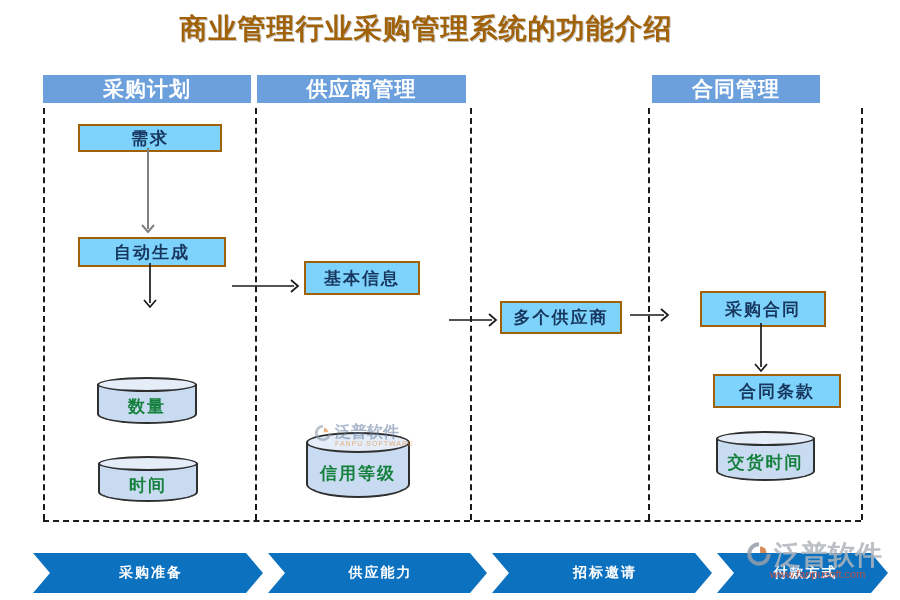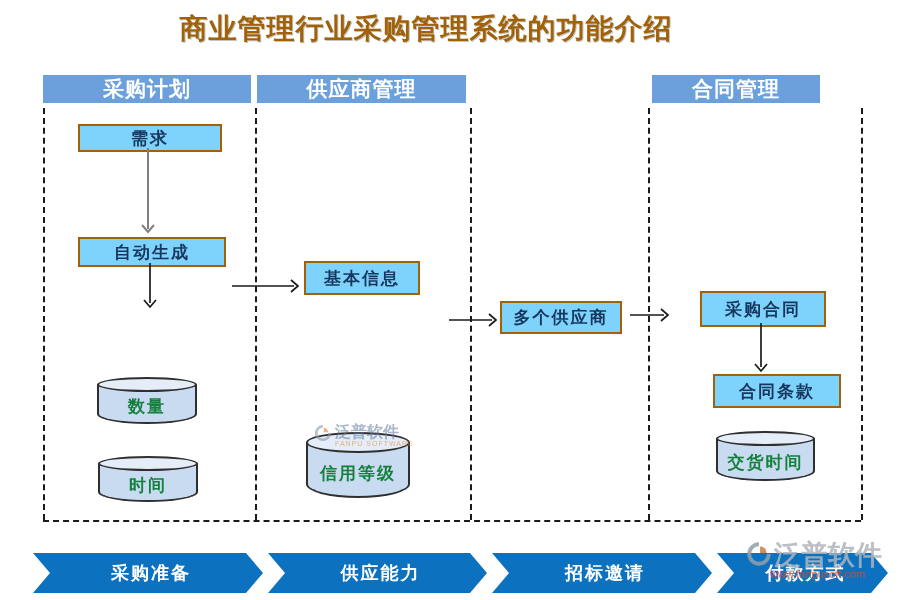--- a/index.html
+++ b/index.html
@@ -35,21 +35,21 @@
   .cyl.big .cyl-body{top:10px;border-radius:0 0 50% 50%/0 0 14px 14px;}
   .cyl.big .cyl-top{height:21px;}
   .cyl .cyl-label{
     position:absolute;left:0;right:0;top:12px;bottom:0;display:flex;align-items:center;justify-content:center;
     font-size:17px;font-weight:bold;color:#15803d;letter-spacing:2px;
   }
   .arrow-layer{position:absolute;left:0;top:0;width:900px;height:600px;pointer-events:none;}
   .chev{
     position:absolute;top:553px;height:40px;background:#0C72C0;color:#fff;
     display:flex;align-items:center;justify-content:center;
-    font-size:18px;font-weight:bold;letter-spacing:2px;
+    font-size:14px;font-weight:bold;letter-spacing:2px;
     clip-path:polygon(0 0, calc(100% - 17px) 0, 100% 50%, calc(100% - 17px) 100%, 0 100%, 17px 50%);
     padding-left:6px;box-sizing:border-box;
   }
   .wm-center{
     position:absolute;left:314px;top:424px;display:flex;align-items:flex-start;gap:3px;opacity:.75;
   }
   .wm-center .wm-txt{font-size:16px;font-weight:bold;color:rgba(100,125,160,.75);line-height:16px;}
   .wm-center .wm-sub{font-size:7px;color:rgba(225,140,60,.85);letter-spacing:1px;line-height:7px;font-family:"Liberation Sans",sans-serif;}
   .wm-br{position:absolute;left:746px;top:541px;display:flex;align-items:flex-start;gap:2px;}
   .wm-br .wm-txt{font-size:27px;font-weight:bold;color:rgba(175,180,188,.85);line-height:28px;white-space:nowrap;}

